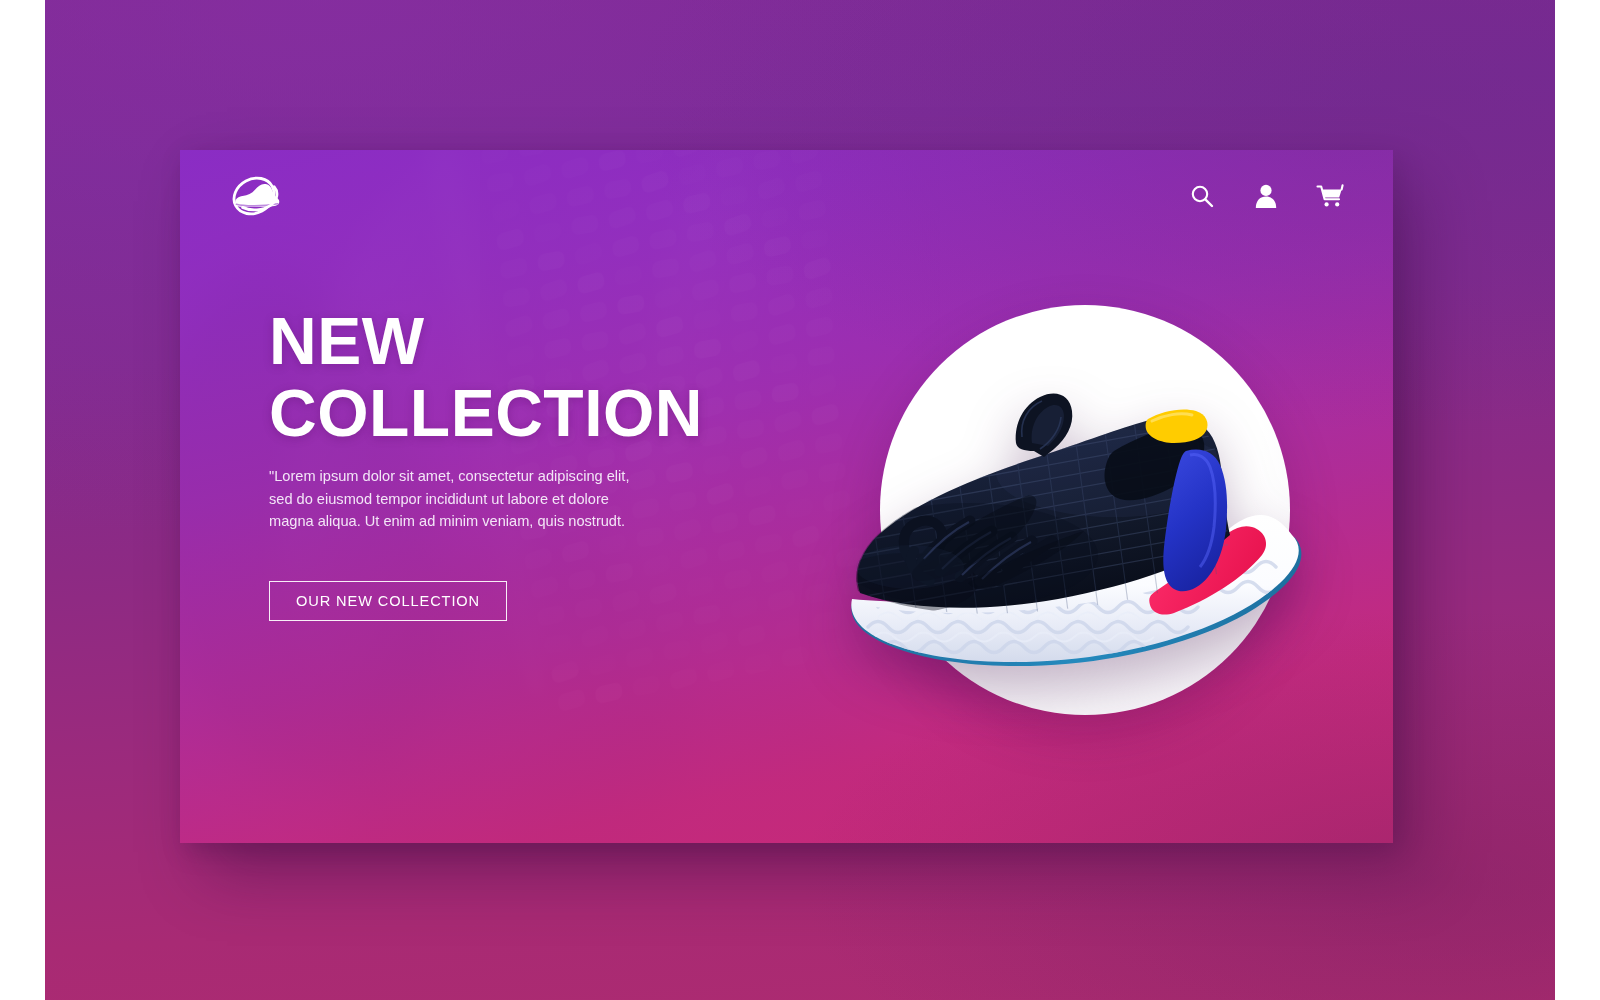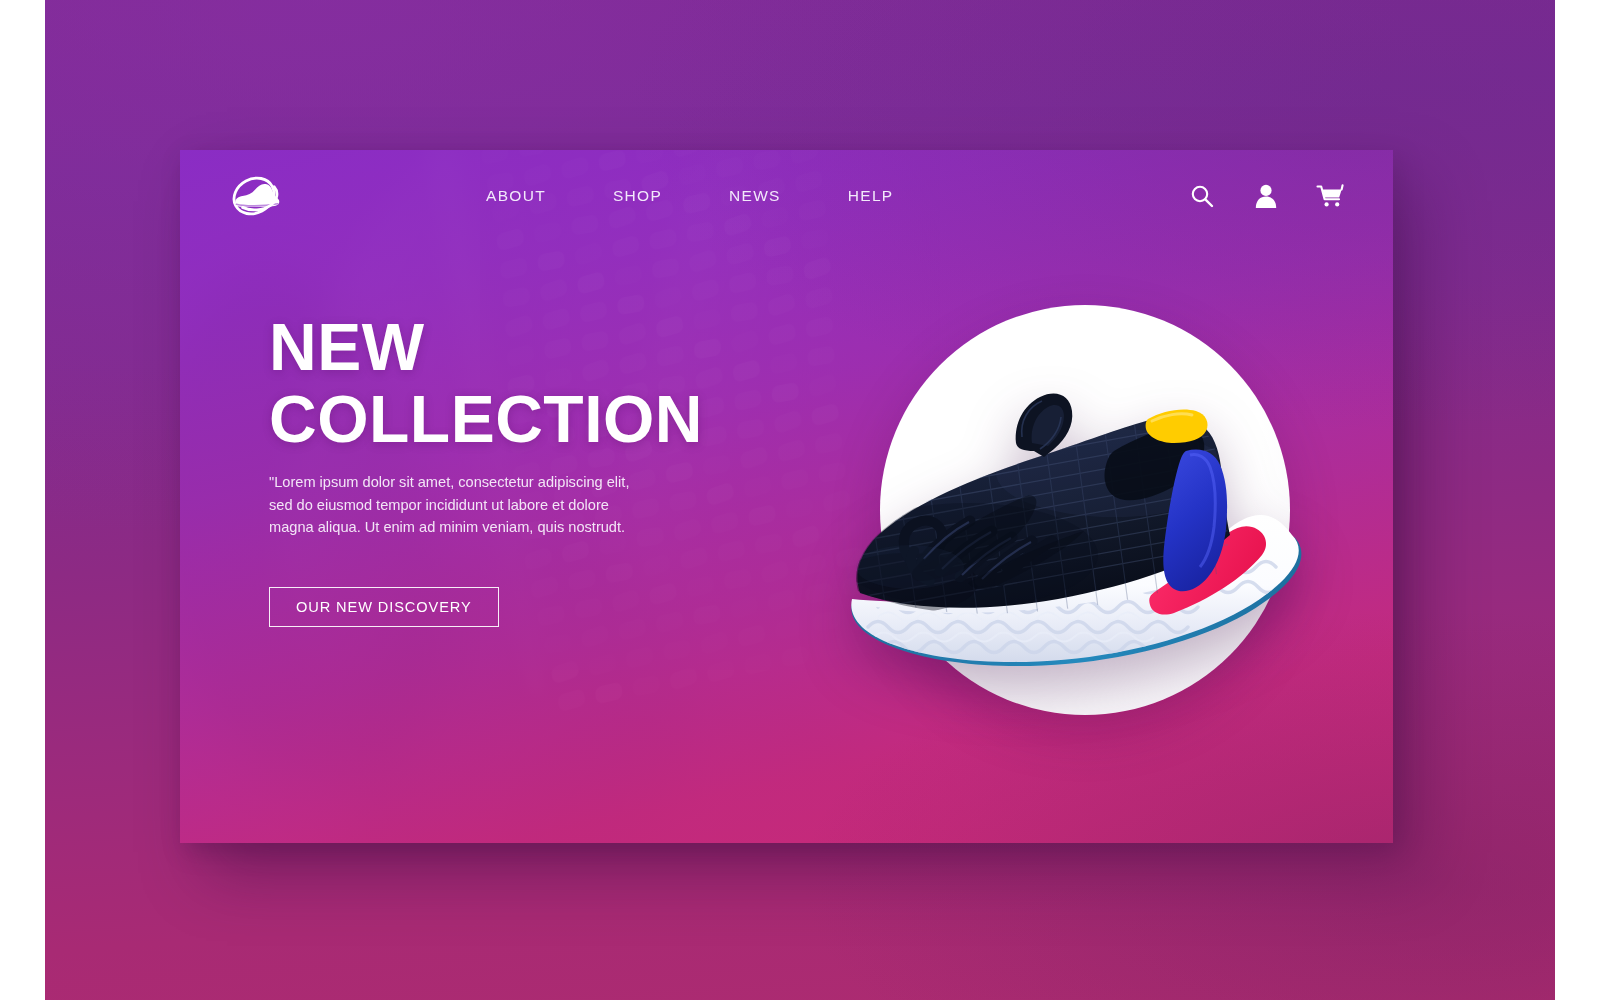--- a/index.html
+++ b/index.html
@@ -162,21 +162,20 @@
 
   
   #copy{
     position:absolute; left:89px; top:155px; width:470px; z-index:6;
   }
   #headline{
     color:#ffffff;
     font-size:66px; line-height:72px;
     font-weight:700; letter-spacing:.5px;
     text-shadow:0 2px 10px rgba(80,10,90,.28);
-    margin-top:6px;
   }
   #headline .l2{ display:block; }
   #subhead{
     margin-top:30px;
     color:#f7ecfa; font-size:17.5px; letter-spacing:.7px;
     font-weight:400;
   }
   #blurb{
     margin-top:16px;
     color:#f3e5f7; font-size:14.6px; line-height:22.5px;
@@ -461,26 +460,20 @@
 
         <path d="M22,62 C22,55 28,51 36,50 C46,49 54,45 60,38 C66,31 72,26 80,27
                  C88,28 92,34 94,41 C96,48 100,52 104,55 C108,58 108,64 104,67
                  C100,70 90,71 78,71 L34,71 C26,71 22,68 22,62 Z" fill="#ffffff"></path>
 
         <path d="M24,66 C40,70 74,70 104,65" fill="none" stroke="#8b2ec4" stroke-width="3.2" stroke-linecap="round" opacity=".55"></path>
 
         <path d="M97,32 C106,42 104,58 90,68 C76,78 52,80 36,72" fill="none" stroke="#ffffff" stroke-width="5.5" stroke-linecap="round"></path>
       </svg>
 
-      <nav>
-        <a href="#">ABOUT</a>
-        <a href="#">SHOP</a>
-        <a href="#">NEWS</a>
-        <a href="#">HELP</a>
-      </nav>
 
       <div id="actions">
 
         <div class="ibtn">
           <svg width="26" height="26" viewBox="0 0 26 26">
             <circle cx="11" cy="11" r="7.2" fill="none" stroke="#ffffff" stroke-width="2.1"></circle>
             <line x1="16.3" y1="16.3" x2="23" y2="23" stroke="#ffffff" stroke-width="2.4" stroke-linecap="round"></line>
           </svg>
         </div>
 
@@ -503,21 +496,21 @@
 
       </div>
     </header>
 
     <div id="copy">
       <h1 id="headline"><span>NEW</span><span class="l2">COLLECTION</span></h1>
 
 
       <p id="blurb">"Lorem ipsum dolor sit amet, consectetur adipiscing elit, sed do eiusmod tempor incididunt ut labore et dolore magna aliqua. Ut enim ad minim veniam, quis nostrudt.</p>
 
-      <button id="cta">OUR NEW DISCOVERY</button>
+      <button id="cta">OUR NEW COLLECTION</button>
     </div>
 
     <div id="product">
       <div id="disc"></div>
 
       <svg id="shoe" viewBox="0 0 550 330">
         <defs>
           <linearGradient id="knit" x1="0" y1="0" x2="0.35" y2="1">
             <stop offset="0%" stop-color="#222c48"></stop>
             <stop offset="35%" stop-color="#18213a"></stop>

